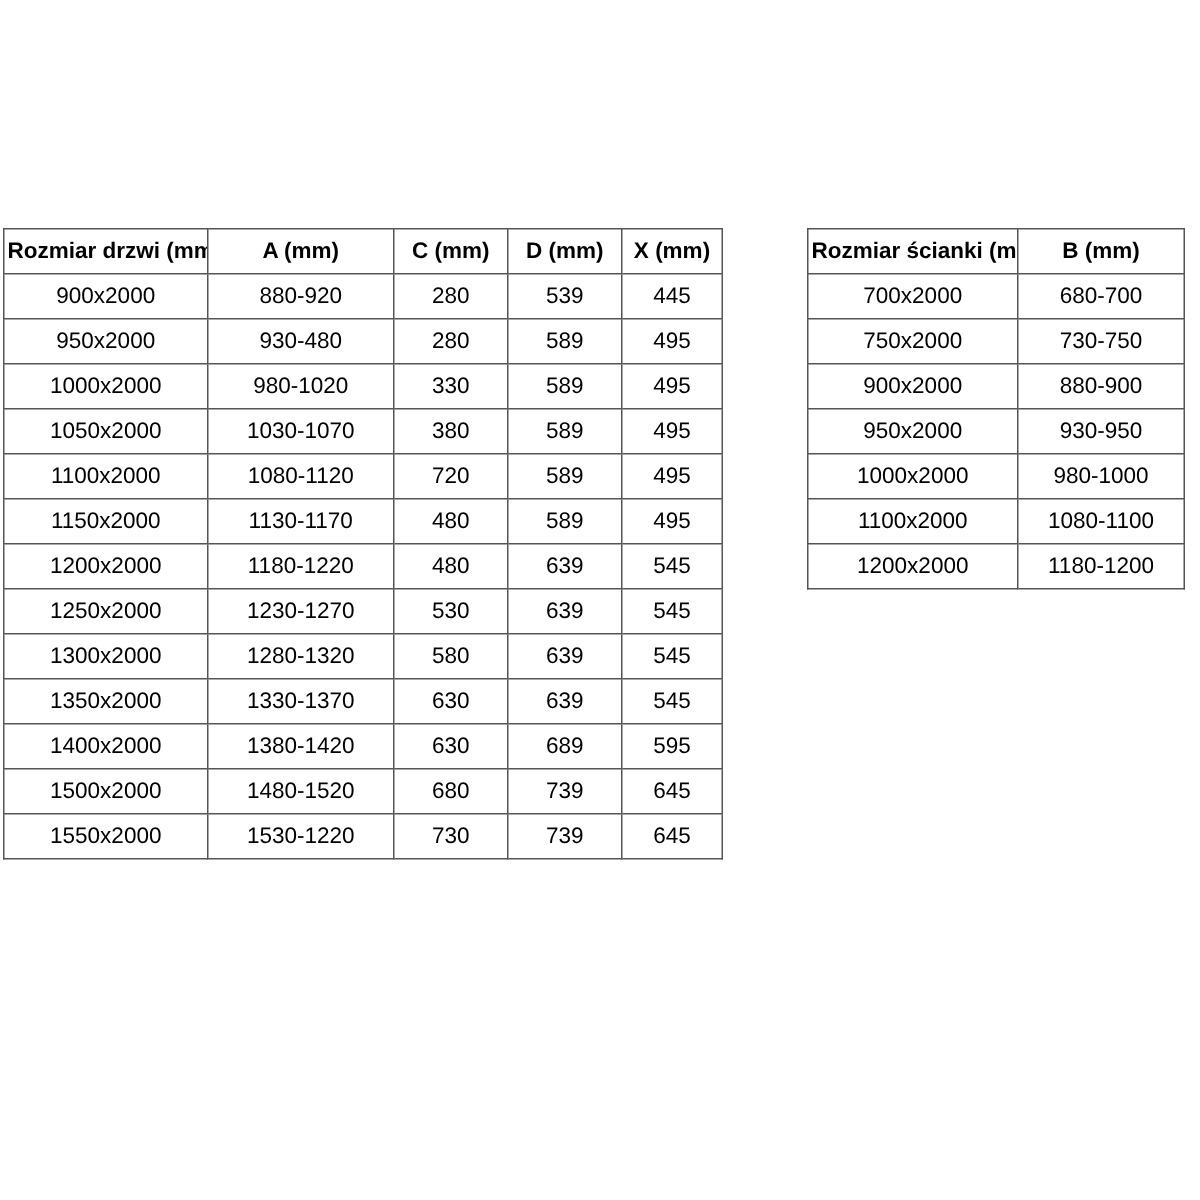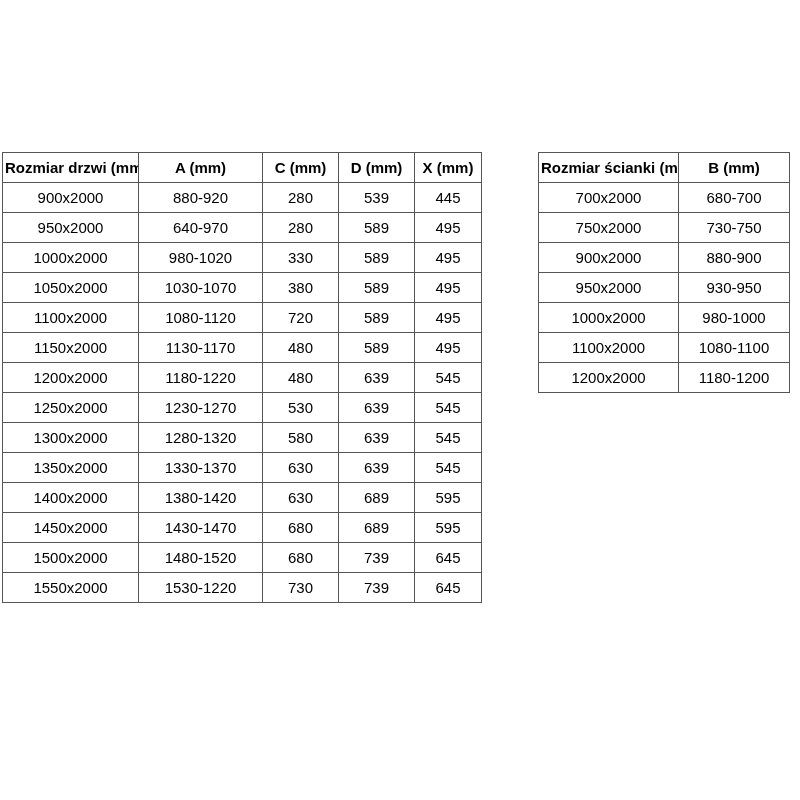--- a/index.html
+++ b/index.html
@@ -81,21 +81,21 @@
     <tbody>
         <tr>
           <td>900x2000</td>
           <td>880-920</td>
           <td>280</td>
           <td>539</td>
           <td>445</td>
         </tr>
         <tr>
           <td>950x2000</td>
-          <td>640-970</td>
+          <td>930-480</td>
           <td>280</td>
           <td>589</td>
           <td>495</td>
         </tr>
         <tr>
           <td>1000x2000</td>
           <td>980-1020</td>
           <td>330</td>
           <td>589</td>
           <td>495</td>
@@ -150,27 +150,20 @@
           <td>545</td>
         </tr>
         <tr>
           <td>1400x2000</td>
           <td>1380-1420</td>
           <td>630</td>
           <td>689</td>
           <td>595</td>
         </tr>
         <tr>
-          <td>1450x2000</td>
-          <td>1430-1470</td>
-          <td>680</td>
-          <td>689</td>
-          <td>595</td>
-        </tr>
-        <tr>
           <td>1500x2000</td>
           <td>1480-1520</td>
           <td>680</td>
           <td>739</td>
           <td>645</td>
         </tr>
         <tr>
           <td>1550x2000</td>
           <td>1530-1220</td>
           <td>730</td>

